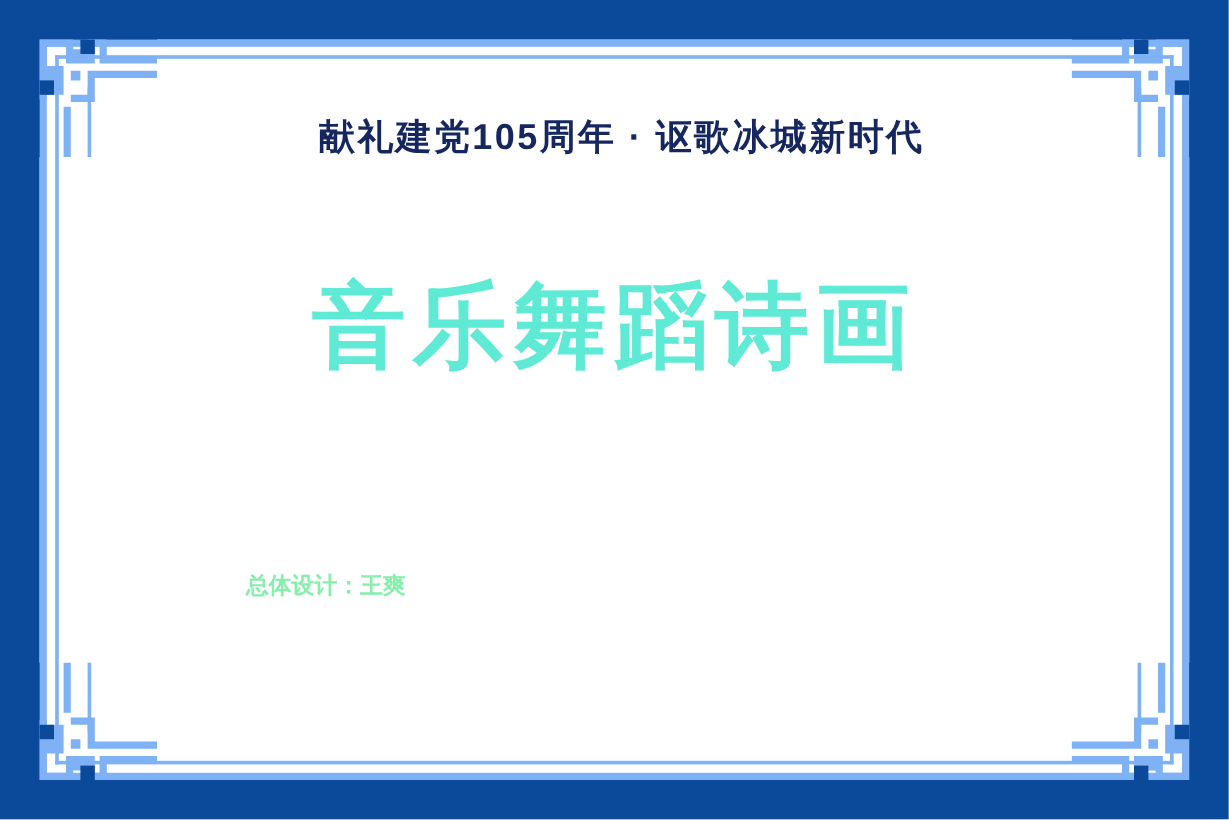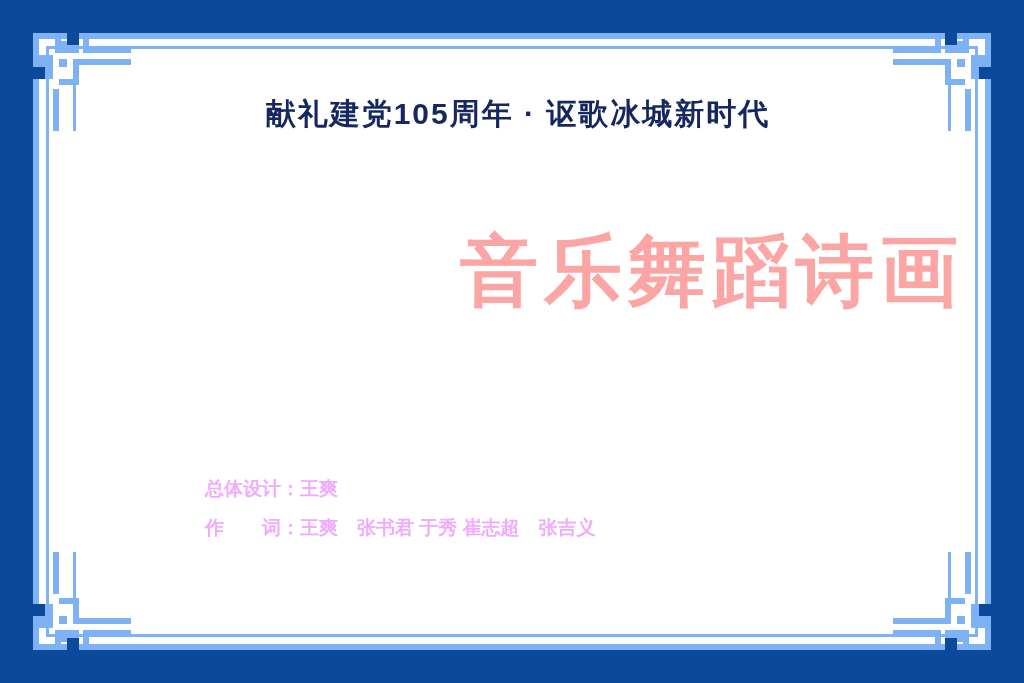--- a/index.html
+++ b/index.html
@@ -82,39 +82,39 @@
     letter-spacing: 2px;
     white-space: nowrap;
     margin-left: 12px;
   }
 
   .title-block {
     position: absolute;
     top: 158px;
     left: 0;
     right: 0;
-    text-align: right;
-    color: #fca5a5;
+    text-align: center;
+    color: #5eead4;
   }
   .title-line {
     font-size: 78px;
     font-weight: bold;
     line-height: 1.38;
     letter-spacing: 6px;
     white-space: nowrap;
   }
   .title-line-2 {
     letter-spacing: 2px;
   }
 
   .credits {
     position: absolute;
     left: 145px;
     top: 410px;
-    color: #f0abfc;
+    color: #86efac;
     font-size: 19px;
     font-weight: bold;
     line-height: 2.05;
   }
   .credit-row {
     white-space: nowrap;
   }
   .credit-label {
     display: inline-block;
   }
@@ -214,19 +214,16 @@
     <div class="headline">献礼建党105周年 · 讴歌冰城新时代</div>
 
     <div class="title-block">
       <div class="title-line title-line-1">音乐舞蹈诗画</div>
     </div>
 
     <div class="credits">
       <div class="credit-row">
         <span class="credit-label">总体设计：</span><span class="credit-value">王爽</span>
       </div>
-      <div class="credit-row">
-        <span class="credit-label credit-label-spaced">作　　词：</span><span class="credit-value">王爽　张书君 于秀 崔志超　张吉义</span>
-      </div>
     </div>
 
   </div>
 </div>
 
 </body></html>

